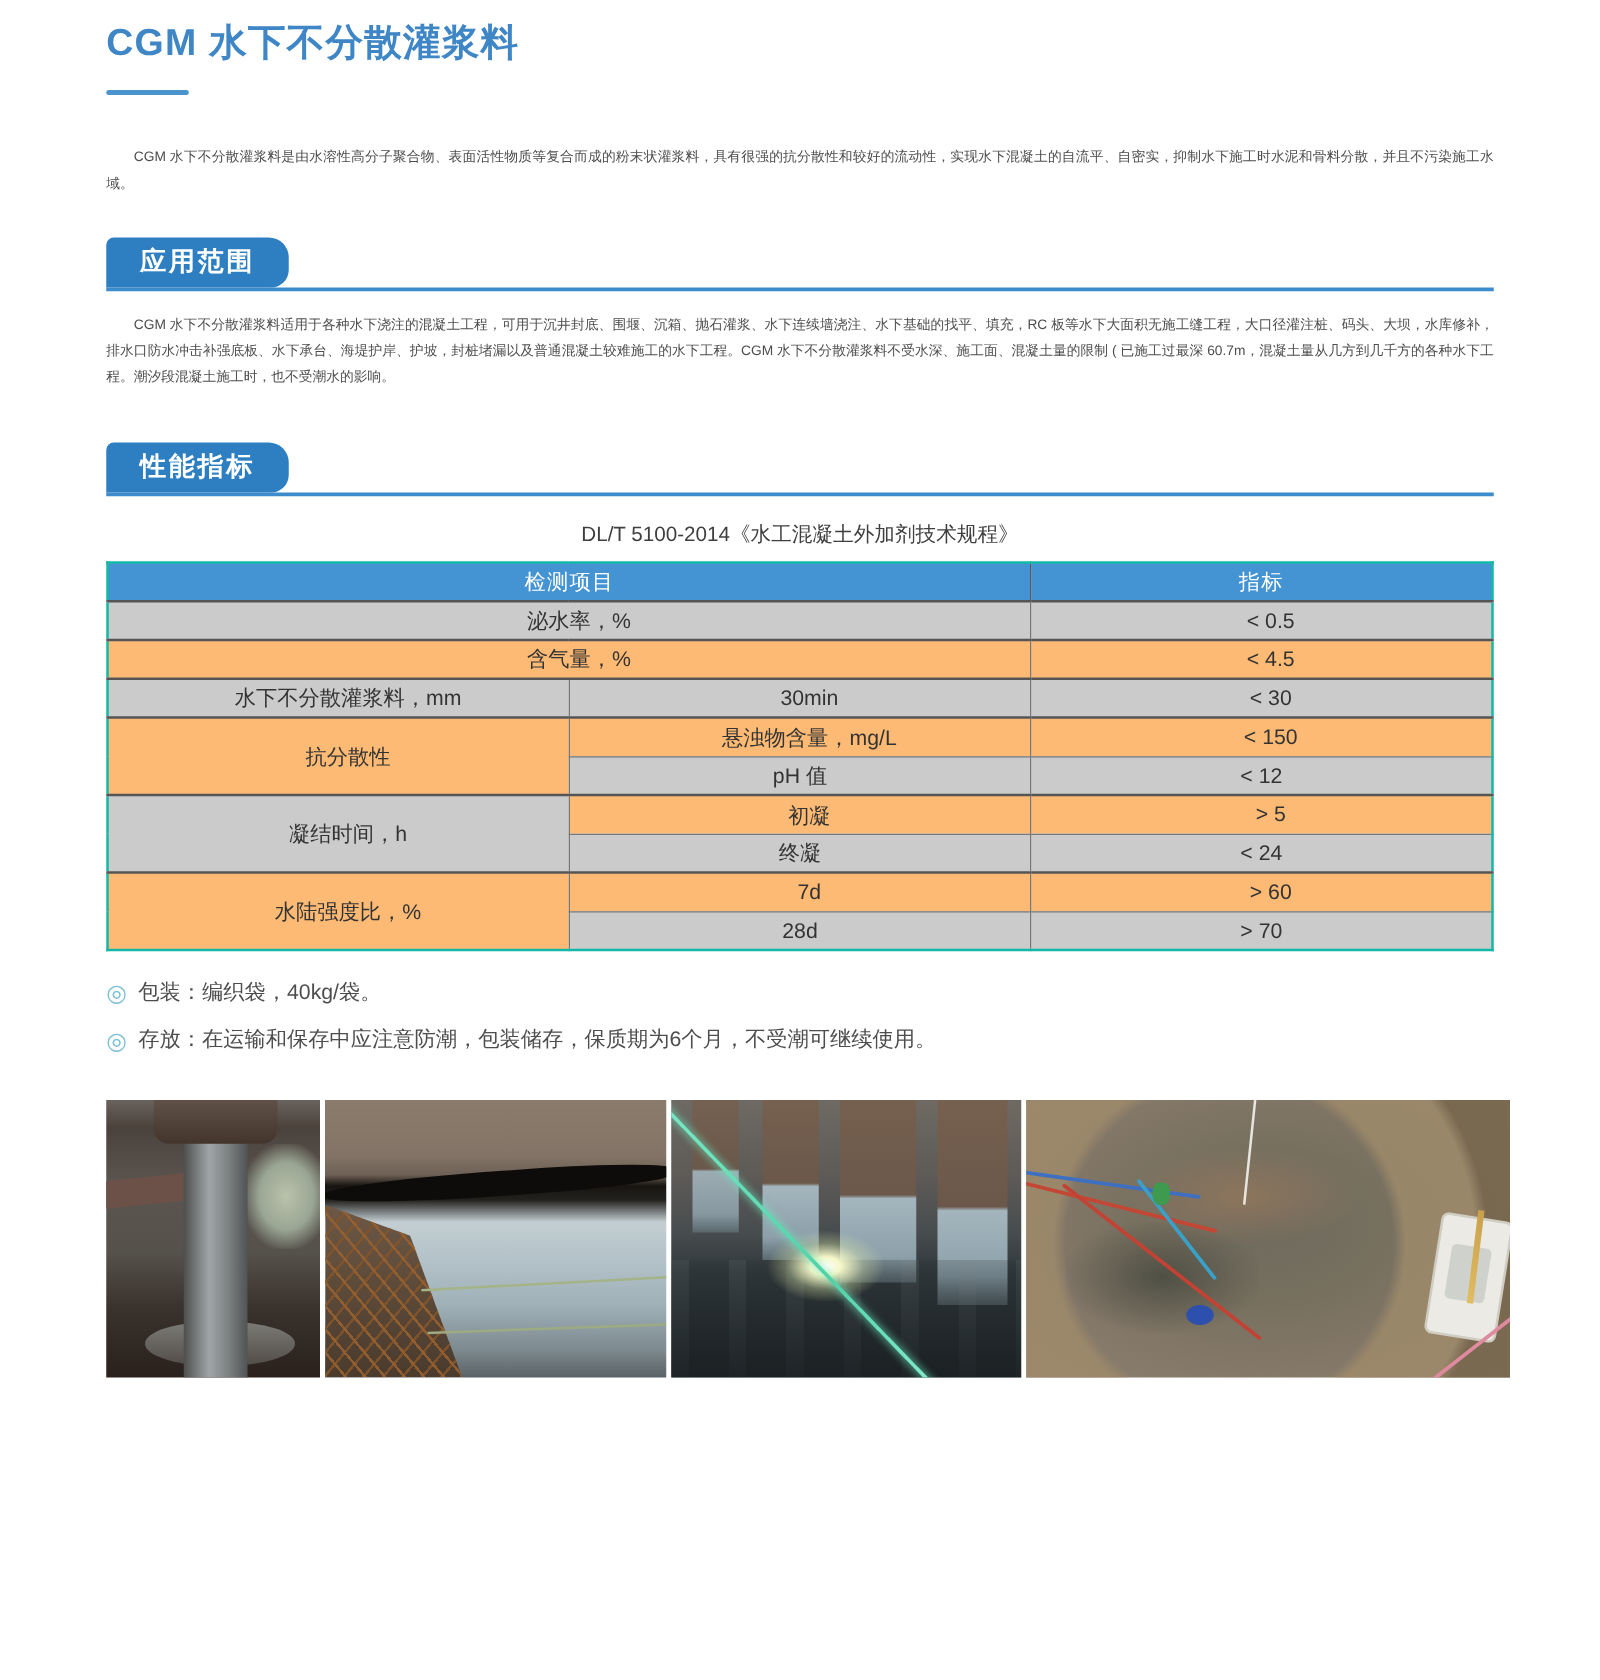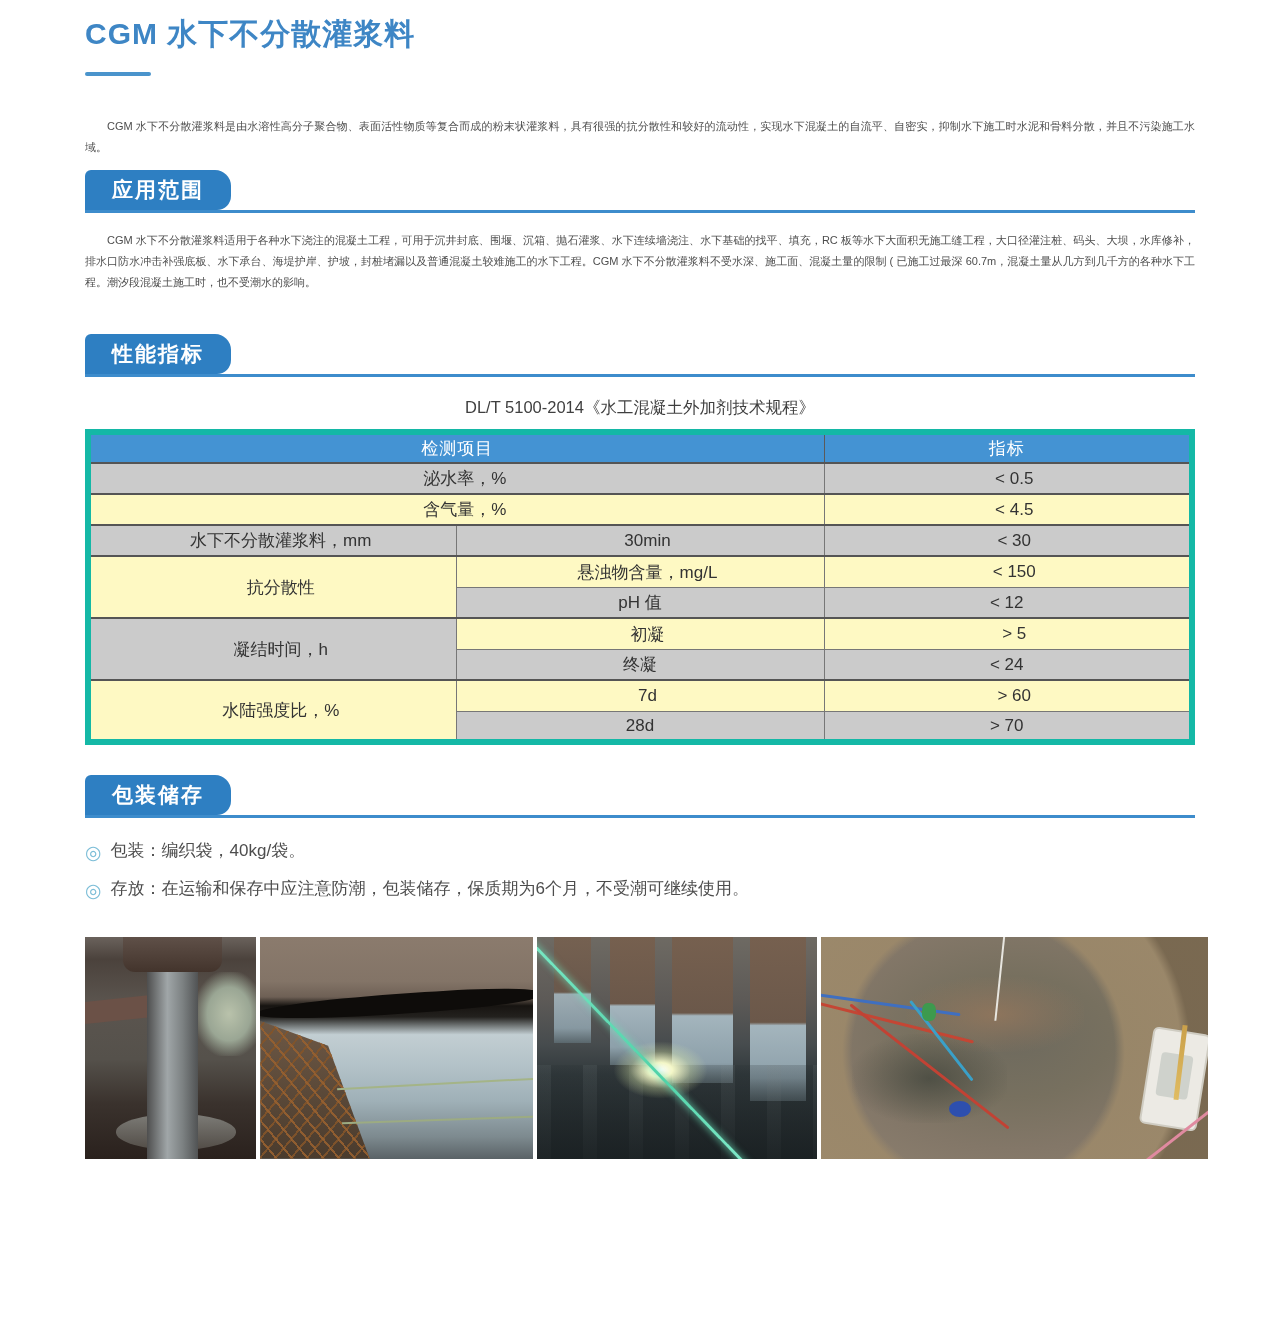--- a/index.html
+++ b/index.html
@@ -14,44 +14,44 @@
   
   .page-title { font-size:30px; font-weight:bold; color:#3e86c5; letter-spacing:1px; }
   .title-underline { width:66px; height:4px; background:#4a94cc; margin-top:17px; border-radius:2px; }
 
   
   .para { margin-top:40px; font-size:11px; line-height:1.9; color:#4d4d4d; text-indent:2em; text-align:justify; }
   .para.app { margin-top:17px; }
 
   
   .section-head { border-bottom:3px solid #3d8ccc; line-height:0; }
-  .section-head.s1 { margin-top:12px; }
+  .section-head.s1 { margin-top:32px; }
   .section-head.s2 { margin-top:42px; }
   .section-head.s3 { margin-top:30px; }
   .badge {
     display:inline-block; background:#2e7fc2; color:#fff;
     font-size:21px; font-weight:bold; line-height:1;
     padding:9px 27px 10px; border-radius:6px 16px 14px 0;
     vertical-align:bottom; letter-spacing:2px;
   }
 
   
   .std-line { text-align:center; font-size:16.5px; color:#3f3f3f; margin:20px 0 10px; }
 
   
   table.spec { width:100%; border-collapse:collapse; table-layout:fixed; font-size:17px; color:#333;
-    border:6px solid #14b8a6; }
+    border:2px solid #14b8a6; }
   table.spec th {
     background:#4493d3; color:#fff; font-weight:normal; height:31px; font-size:17px;
     border:1px solid #5a5a5a; letter-spacing:1px;
   }
   table.spec td { height:31px; text-align:center; border:1px solid #777; }
   table.spec tr.gs td { border-top:2px solid #555;padding-left:15px; }
   td.g { background:#cbcbcb; }
-  td.w { background:#fef9c3; }
+  td.w { background:#fdba74; }
 
   
   .bullets { margin-top:16px; }
   .bullet { display:flex; align-items:flex-start; font-size:17px; color:#4d4d4d; line-height:2.0; }
   .ring-icon { color:#7bbdd7; font-size:19px; margin-right:9px; line-height:1.95; }
 
   
   .photos { margin-top:28px; display:flex; gap:4px; height:222px; width:1123px; }
   .photo { position:relative; overflow:hidden; height:100%; }
 
@@ -184,23 +184,20 @@
         <td class="w">7d</td>
         <td class="w">&gt; 60</td>
       </tr>
       <tr>
         <td class="g">28d</td>
         <td class="g">&gt; 70</td>
       </tr>
     </tbody>
   </table>
 
-  <div class="section-head s3">
-    <span class="badge">包装储存</span>
-  </div>
 
   <div class="bullets">
     <div class="bullet">
       <span class="ring-icon">◎</span>
       <span>包装：编织袋，40kg/袋。</span>
     </div>
     <div class="bullet">
       <span class="ring-icon">◎</span>
       <span>存放：在运输和保存中应注意防潮，包装储存，保质期为6个月，不受潮可继续使用。</span>
     </div>

